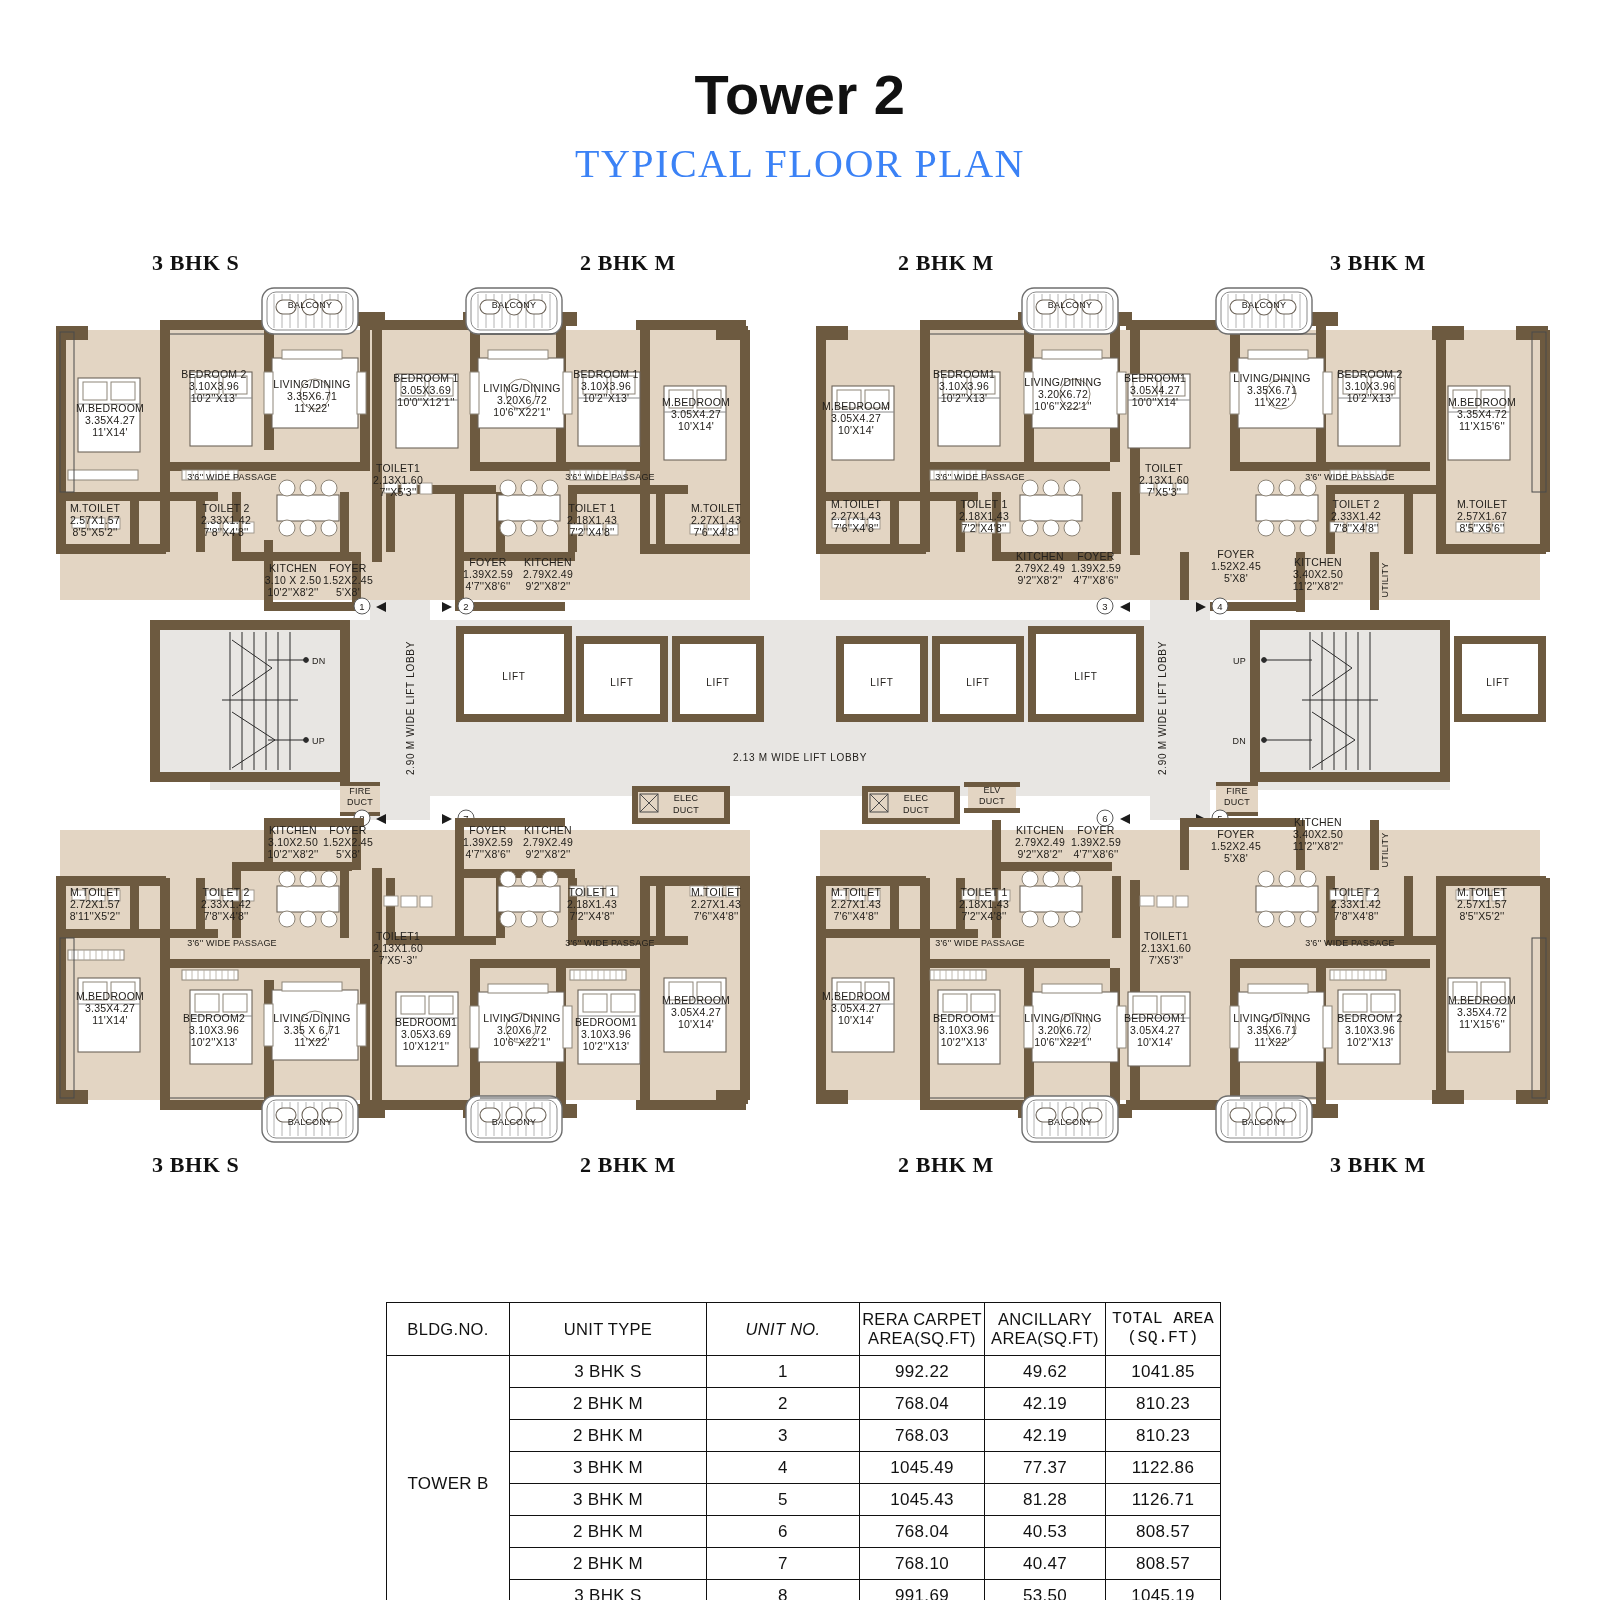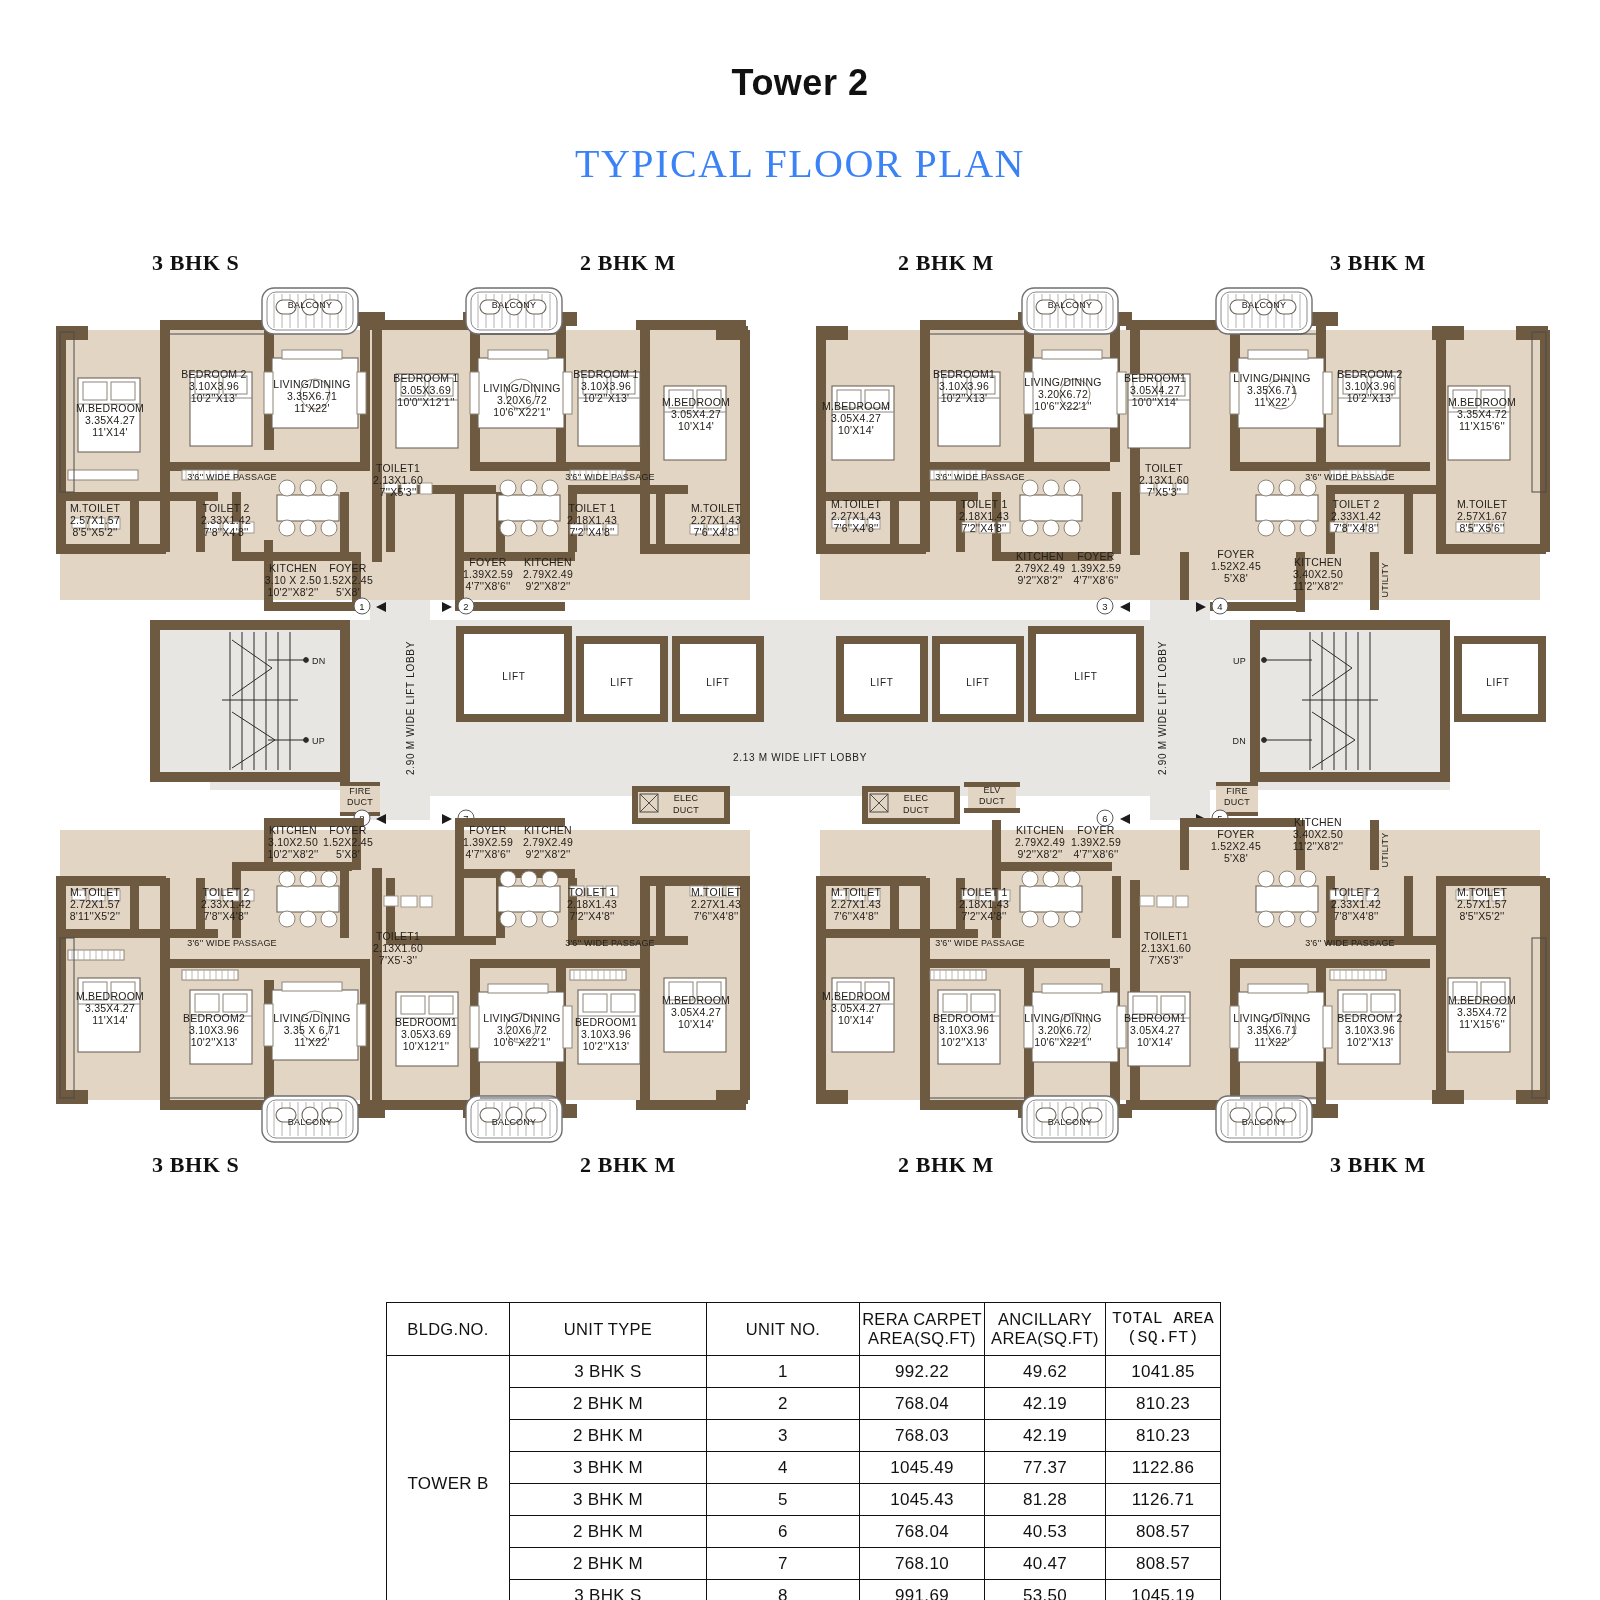--- a/index.html
+++ b/index.html
@@ -9,21 +9,21 @@
     color:#1a1a1a;
     position:relative;
     overflow:hidden;
   }
   #page{position:relative;width:1600px;height:1600px;}
 
   
   .title-main{
     position:absolute;left:0;top:62px;width:1600px;text-align:center;
     font-family:"Liberation Sans", sans-serif;
-    font-weight:bold;font-size:36px;letter-spacing:0.5px;color:#111;
+    font-weight:bold;font-size:56px;letter-spacing:0.5px;color:#111;
   }
   .title-sub{
     position:absolute;left:0;top:140px;width:1600px;text-align:center;
     font-family:"Liberation Serif", serif;
     font-size:40px;letter-spacing:1.5px;color:#3b82f6;
   }
 
   
   .unit-caption{
     position:absolute;
@@ -47,21 +47,21 @@
     text-align:center;vertical-align:middle;
     font-size:17px;color:#111;font-weight:normal;
     padding:0;
   }
   #area-table thead th{
     height:52px;font-size:16.5px;line-height:1.15;letter-spacing:.3px;
   }
   #area-table tbody td{height:31px;letter-spacing:.3px;}
   .col-bldg{width:122px;}
   .col-type{width:196px;}
-  .col-uno{width:152px;}
+  .col-uno{width:152px;font-style:italic;}
   .col-rera{width:124px;}
   .col-anc{width:120px;margin-top:12px;}
   .col-total{width:114px;font-family:Liberation Mono, monospace;}
   .tower-cell{font-size:19px;letter-spacing:.6px;}
 </style>
 </head>
 <body>
 
 <div id="page">
 

